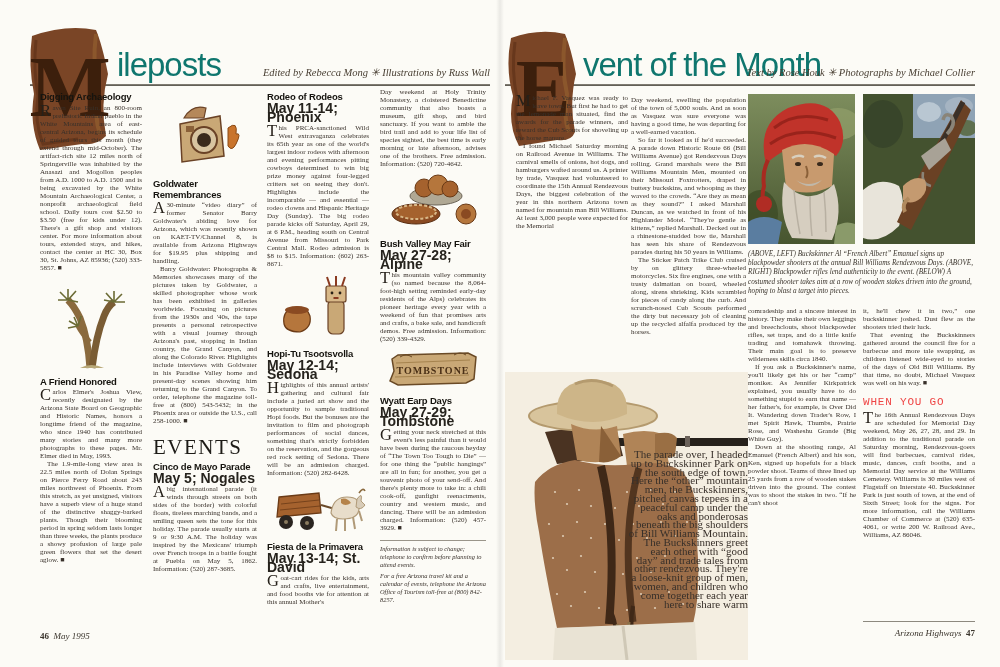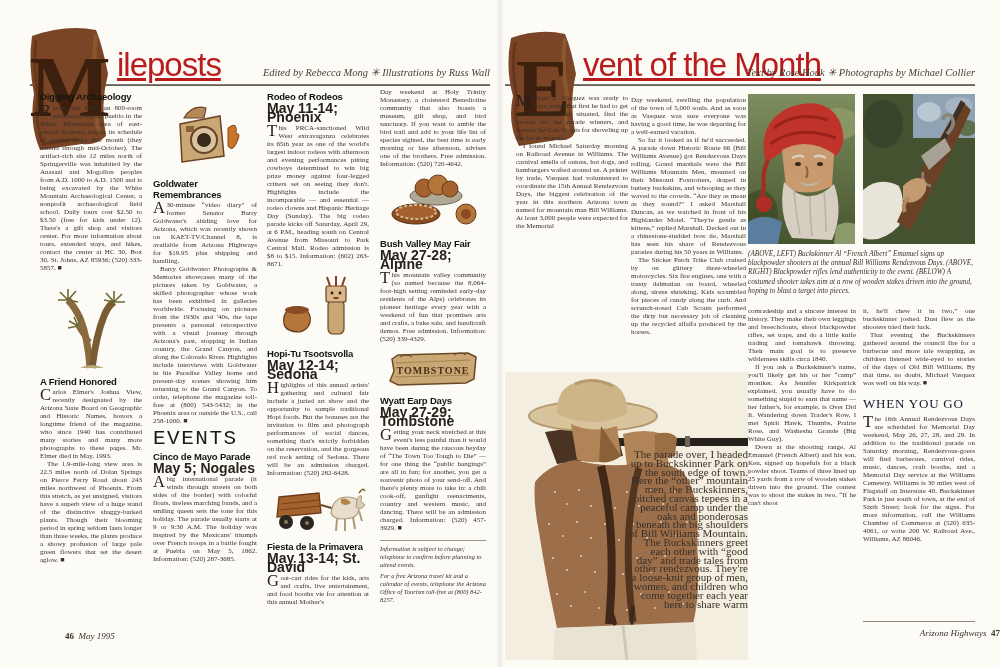--- a/index.html
+++ b/index.html
@@ -2,48 +2,48 @@
 <html><head>
 <meta charset="utf-8">
 <style>
   html,body{margin:0;padding:0;background:#e8e6e0;}
   .spread{position:relative;width:1000px;height:667px;background:#fcfbf6;overflow:hidden;
           font-family:"Liberation Serif",serif;color:#38302a;}
   .gutter{position:absolute;left:496px;top:0;width:8px;height:667px;
           background:linear-gradient(90deg,rgba(0,0,0,0),rgba(0,0,0,.07),rgba(0,0,0,0));}
   
   .mast-title{position:absolute;font-family:"Liberation Sans",sans-serif;font-weight:400;
-              font-size:33px;letter-spacing:-1px;color:#b91c1c;text-decoration:underline;}
+              font-size:33px;letter-spacing:-1px;color:#0f766e;}
   .mast-byline{position:absolute;font-style:italic;font-size:10.5px;color:#4a4034;text-align:right;}
   .rule{position:absolute;height:2px;background:linear-gradient(180deg,#8d897f,#55524a);}
   .woodblock{position:absolute;}
   
   .col{position:absolute;overflow:hidden;}
   h3{font-family:"Liberation Sans",sans-serif;font-weight:700;font-size:9.5px;line-height:10.5px;
      letter-spacing:-.2px;color:#16140f;margin:7px 0 1px;}
   .date{font-family:"Liberation Sans",sans-serif;font-weight:700;font-size:14px;line-height:9px;
         color:#26231d;margin:0 0 2.5px;}
   p{font-size:7px;line-height:8px;text-align:justify;margin:0;}
   p.ind{text-indent:7px;}
   p.drop::first-letter{float:left;font-size:16.5px;line-height:13.5px;padding-right:1.5px;color:#26211a;}
-  .events-h{font-family:Liberation Mono, monospace;font-weight:400;font-size:21px;
-            letter-spacing:1.5px;color:#1d1b16;margin:2px 0 2px;}
+  .events-h{font-family:Liberation Serif, serif;font-weight:400;font-size:21px;
+            letter-spacing:1.5px;color:#1d1b16;margin:10px 0 2px;}
   .note{border-top:1px solid #9a958a;margin-top:8px;padding-top:4px;}
   .note p{font-style:italic;font-size:6.4px;line-height:8px;text-align:left;margin-bottom:3px;}
-  .pagefoot{position:absolute;font-size:9px;font-style:italic;color:#3a342c;margin-left:25px;}
+  .pagefoot{position:absolute;font-size:9px;font-style:italic;color:#3a342c;}
   .pagefoot b{font-style:normal;font-weight:700;}
   .illo{display:block;margin:6px auto 2px;}
   
   .headline{font-family:"Liberation Sans",sans-serif;font-weight:700;font-size:13.5px;
             line-height:16.5px;text-align:center;color:#14120e;margin:0 0 13px;}
   .caption{position:absolute;font-style:italic;font-size:7.2px;line-height:9.2px;color:#3a342c;text-align:left;}
   .parade{position:absolute;text-align:right;}
   .parade p{text-align:right;font-size:11px;line-height:8.8px;}
-  .wyg-h{font-family:Liberation Serif, serif;font-weight:400;font-size:13px;
-         letter-spacing:.8px;color:#0f172a;margin:9px 0 3px;}
+  .wyg-h{font-family:Liberation Mono, monospace;font-weight:400;font-size:11px;
+         letter-spacing:.8px;color:#ef4444;margin:9px 0 3px;}
   .endrule{position:absolute;height:1px;background:#8d897f;}
   .photo{position:absolute;display:block;}
 </style>
 </head>
 <body>
 
 <div class="spread">
   <div class="gutter"></div>
 
   <div class="rule" style="left:30px;top:84px;width:460px;"></div>

